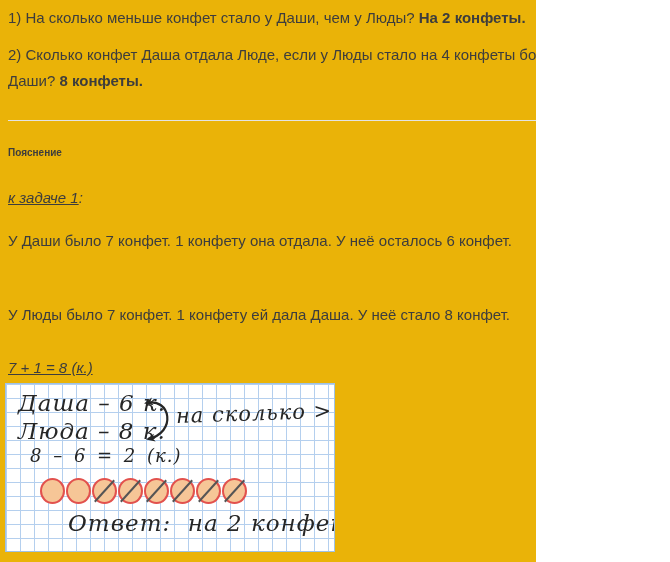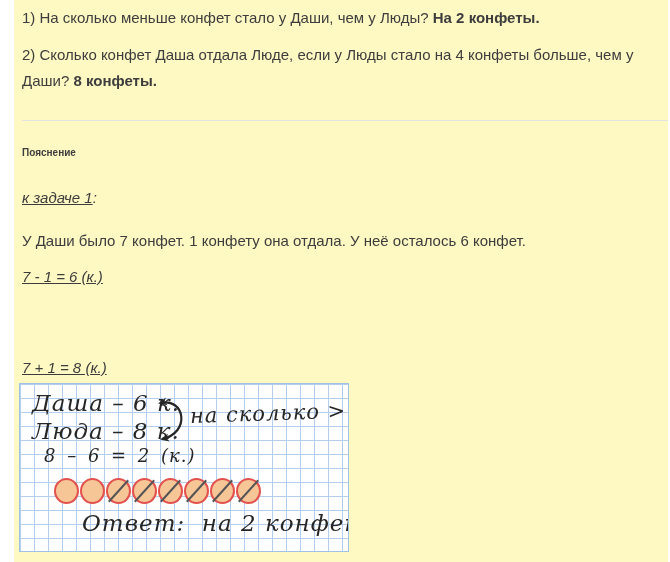--- a/index.html
+++ b/index.html
@@ -1,25 +1,24 @@
 <!DOCTYPE html>
 <html><head>
 <meta charset="utf-8">
 <style>
   * { margin: 0; padding: 0; box-sizing: border-box; }
   html, body { background: #ffffff; }
   .page {
     position: relative;
-    width: 654px;
+    width: 536px;
     height: 562px;
-    background: #fef9c3;
+    background: #eab308;
     font-family: "Liberation Sans", sans-serif;
     color: #3d3d3d;
     overflow: hidden;
-    margin-left: 14px;
   }
   .para {
     position: absolute;
     left: 8px;
     width: 656px;
     font-size: 15px;
     line-height: 26px;
   }
   .q1 { top: 5px; }
   .q2 { top: 42px; }
@@ -132,22 +131,22 @@
   <p class="para q2"><span>2) Сколько конфет Даша отдала Люде, если у Люды стало на 4 конфеты больше, чем у Даши? </span><span class="bold">8 конфеты.</span></p>
 
   <div class="divider"></div>
 
   <div class="heading">Пояснение</div>
 
   <div class="subheading"><span class="ul">к задаче 1</span><span>:</span></div>
 
   <p class="para step1">У Даши было 7 конфет. 1 конфету она отдала. У неё осталось 6 конфет.</p>
 
-  <div class="equation eq1">7 - 1 = 6 (к.)</div>
 
+  <p class="para step2">У Люды было 7 конфет. 1 конфету ей дала Даша. У неё стало 8 конфет.</p>
 
   <div class="equation eq2">7 + 1 = 8 (к.)</div>
 
   <div class="notebook">
 
     <div class="hand hw-dasha">Даша – 6 к.</div>
     <div class="hand hw-lyuda">Люда – 8 к.</div>
     <div class="hand hw-eq">8 – 6 = 2 (к.)</div>
     <div class="hand hw-cmp">на сколько &gt; ?</div>
 

